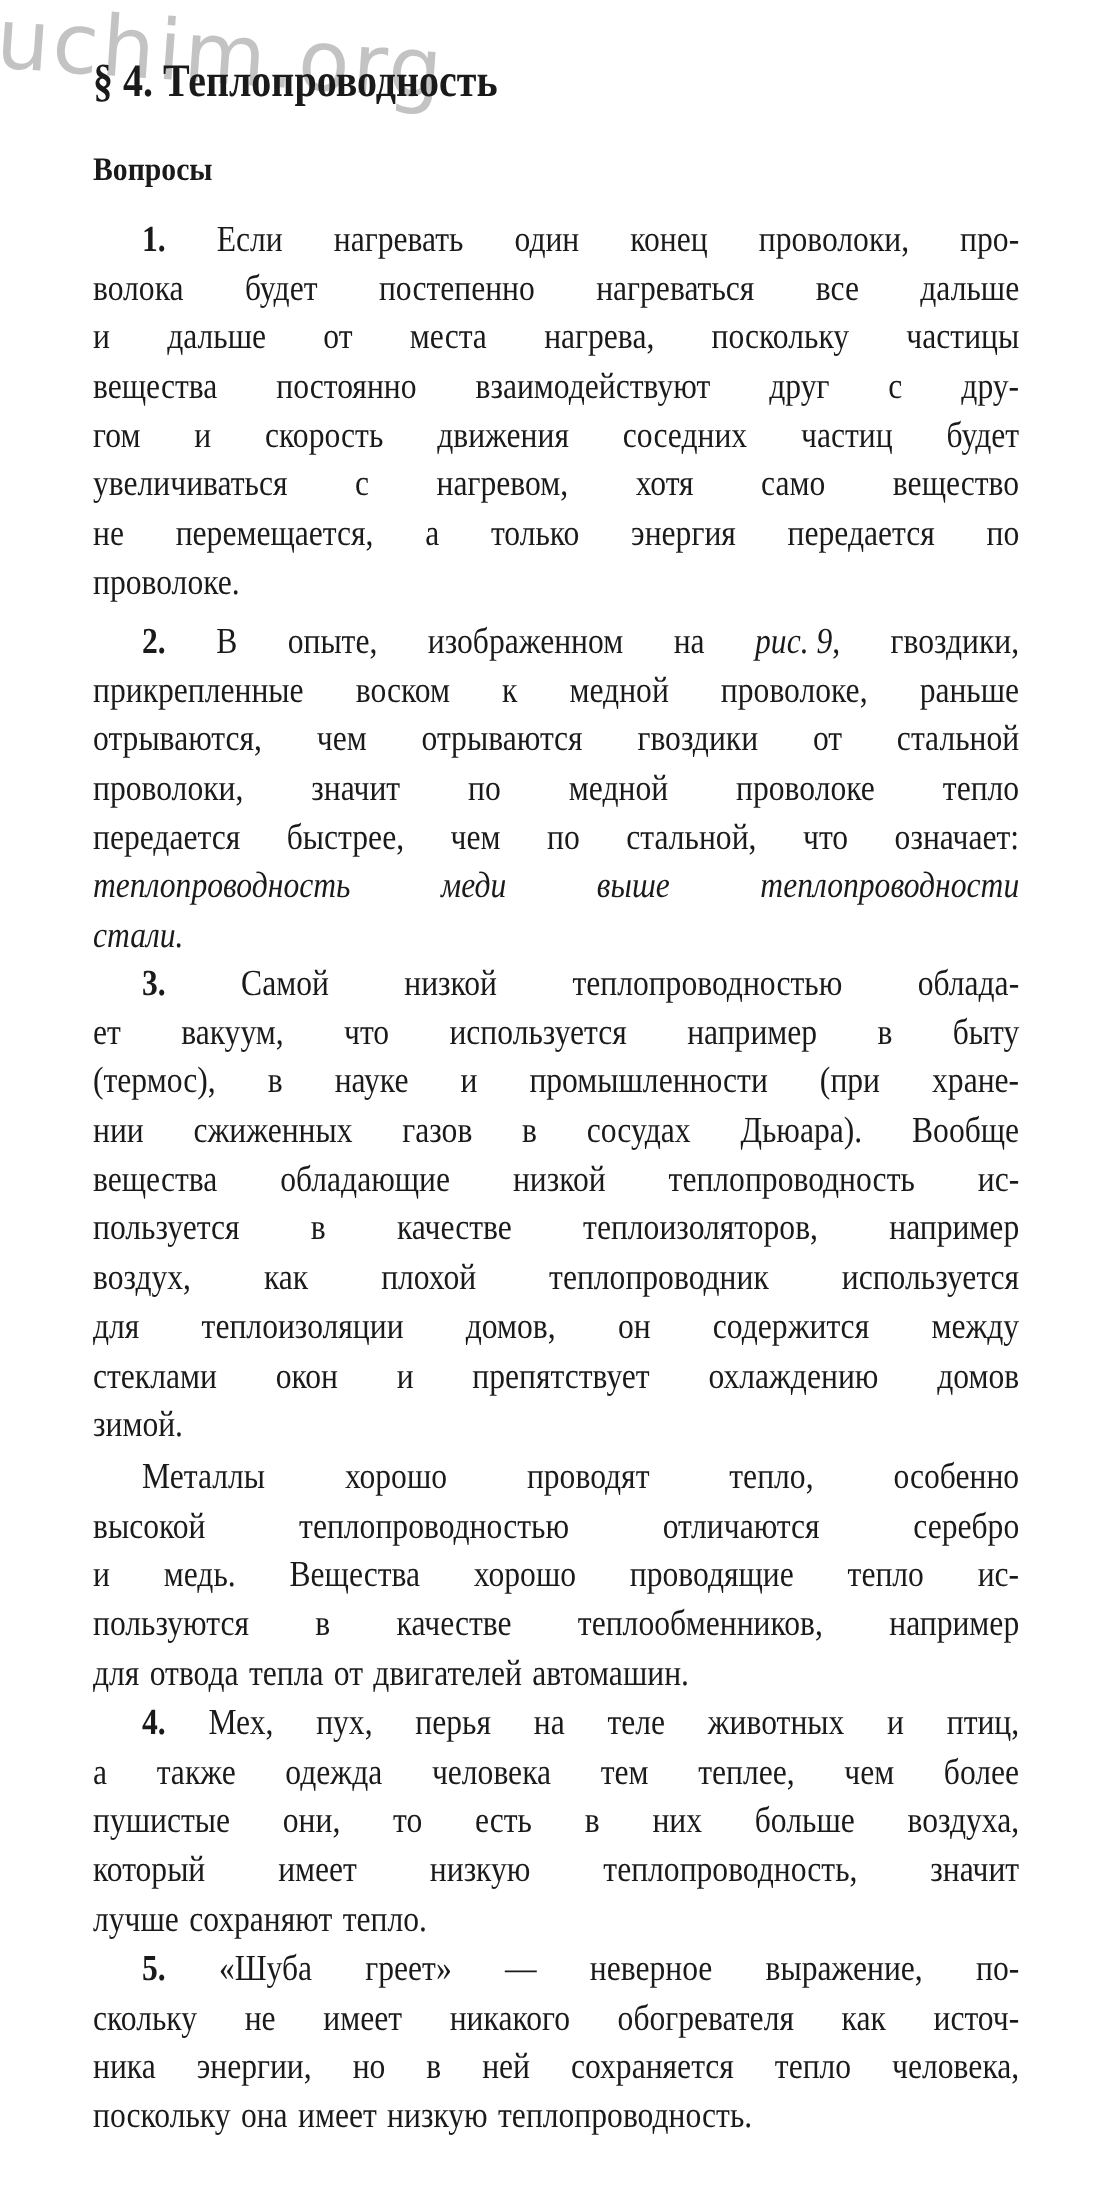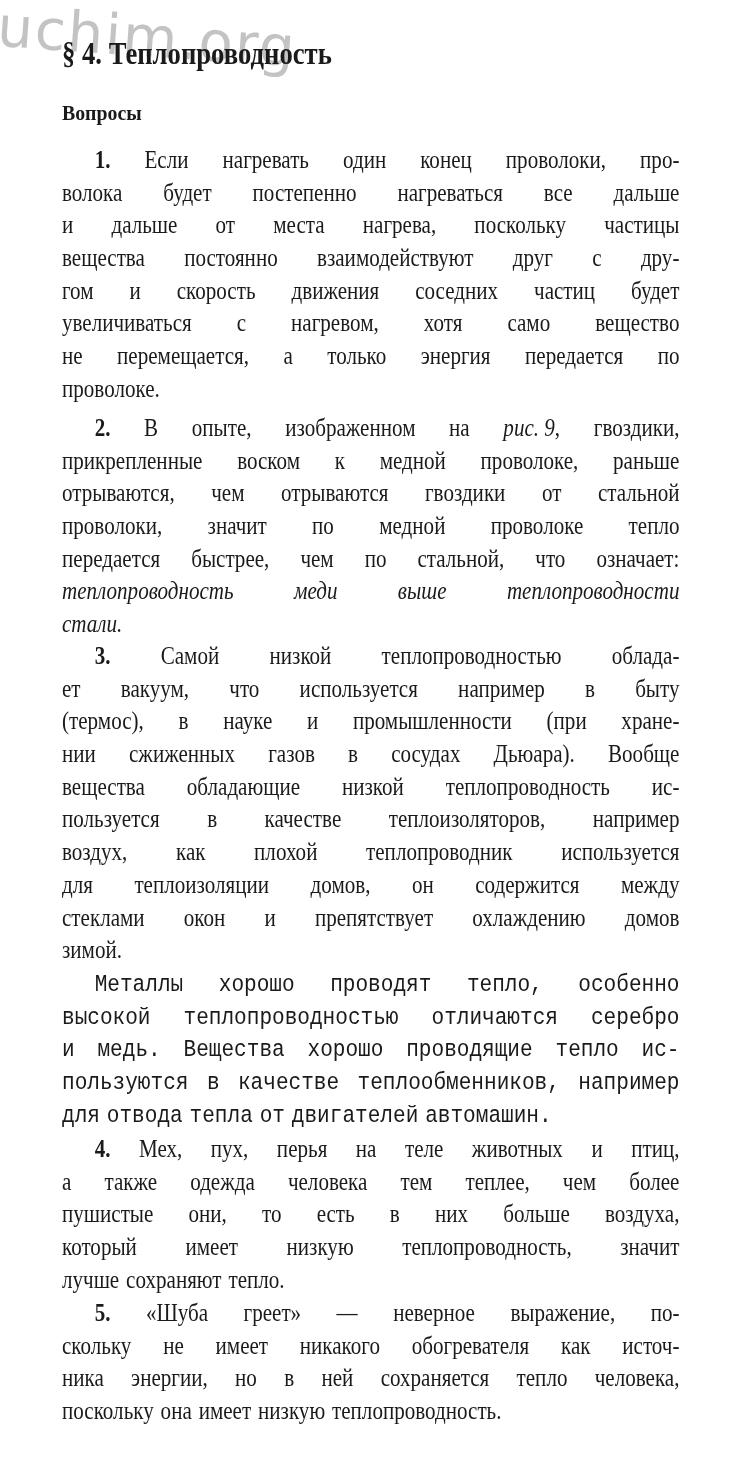--- a/index.html
+++ b/index.html
@@ -217,21 +217,21 @@
         <span>окон</span>
         <span>и</span>
         <span>препятствует</span>
         <span>охлаждению</span>
         <span>домов</span>
       </div>
       <div class="line last">
         <span>зимой.</span>
       </div>
     </div>
-    <div class="text" style="top: 969px; font-family: Liberation Mono, monospace;">
+    <div class="text" style="top: 969px;">
       <div class="line indent">
         <span>Металлы</span>
         <span>хорошо</span>
         <span>проводят</span>
         <span>тепло,</span>
         <span>особенно</span>
       </div>
       <div class="line">
         <span>высокой</span>
         <span>теплопроводностью</span>

